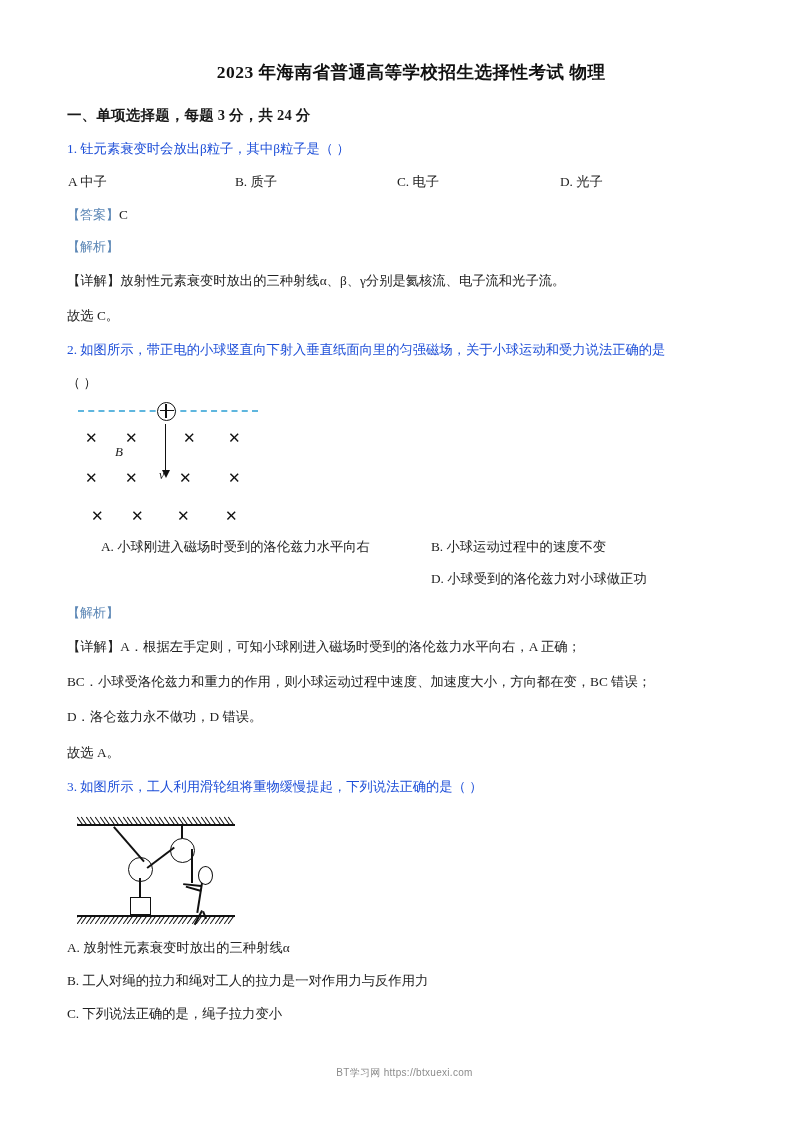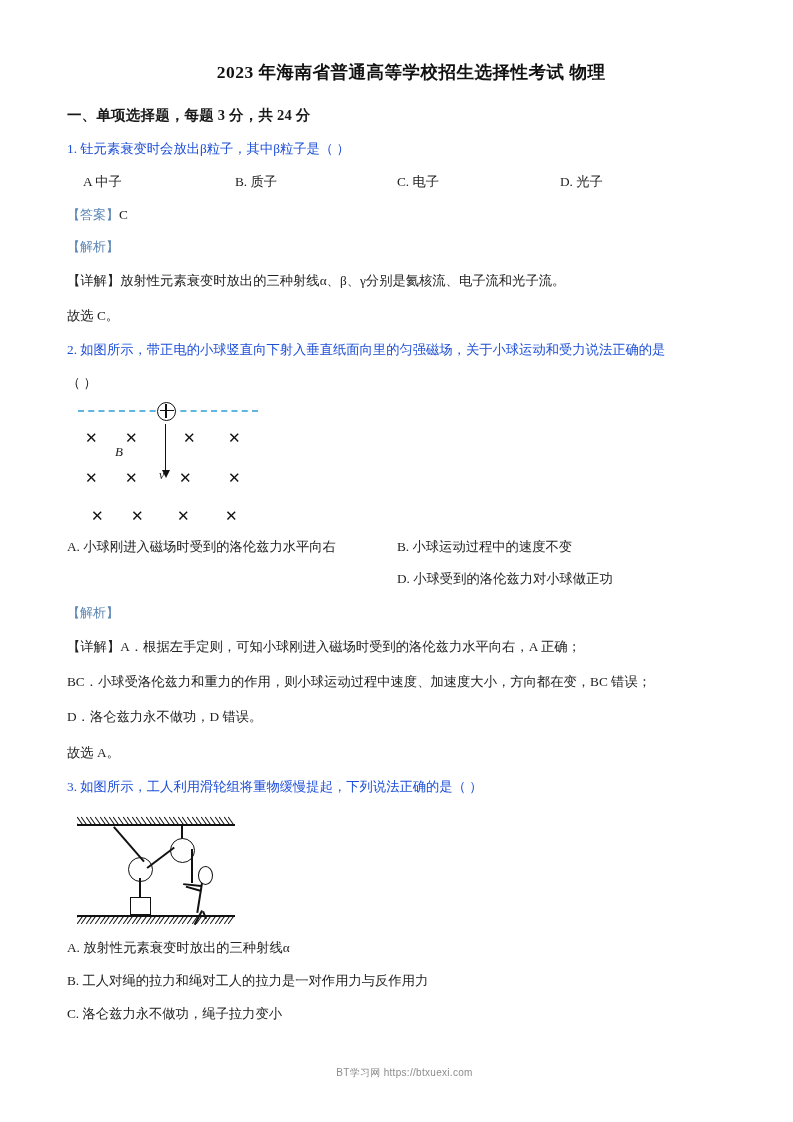--- a/index.html
+++ b/index.html
@@ -53,32 +53,32 @@
     color: #222;
   }
   .opts {
     position: relative;
     font-size: 13.3px;
     height: 21px;
     margin: 0 0 10px 0;
     color: #222;
   }
   .opts span { position: absolute; top: 0; white-space: nowrap; }
-  .o1 { left: 16px; text-align: center; }
+  .o1 { left: 1px; text-align: center; }
   .o2 { left: 168px; }
   .o3 { left: 330px; }
   .o4 { left: 493px; }
   .opts2 {
     position: relative;
     font-size: 13.3px;
     height: 22px;
     margin: 0 0 10px 0;
     color: #222;
   }
-  .opts2 span { position: absolute; top: 0; white-space: nowrap; }
+  .opts2 span { position: absolute; top: 0; white-space: nowrap; margin-left: 34px; }
   .h1 { left: 0; }
   .h2 { left: 330px; }
   .optrow {
     font-size: 13.3px;
     margin: 0 0 15px 0;
     color: #222;
   }
   .tag {
     color: #5b86b5;
     font-size: 13px;
@@ -401,19 +401,19 @@
       <div class="head" style="left:121px; top:56px; width:13px; height:17px;"></div>
       <div class="stick" style="left:124px; top:73px; width:2.2px; height:30px; transform: rotate(9deg);"></div>
       <div class="stick" style="left:124px; top:77px; width:18px; height:1.8px; transform: rotate(186deg);"></div>
       <div class="stick" style="left:124px; top:82px; width:16px; height:1.8px; transform: rotate(196deg);"></div>
       <div class="stick" style="left:126px; top:101px; width:16px; height:1.8px; transform: rotate(118deg);"></div>
       <div class="stick" style="left:127px; top:101px; width:8px; height:1.8px; transform: rotate(68deg);"></div>
     </div>
 
     <div class="optrow">A. 放射性元素衰变时放出的三种射线α</div>
     <div class="optrow">B. 工人对绳的拉力和绳对工人的拉力是一对作用力与反作用力</div>
-    <div class="optrow">C. 洛仑兹力永不做功，绳子拉力变小</div>
+    <div class="optrow">C. 下列说法正确的是，绳子拉力变小</div>
 
   </div>
 
   <div class="footer">BT学习网 https://btxuexi.com</div>
 
 </div>
 
 </body></html>

